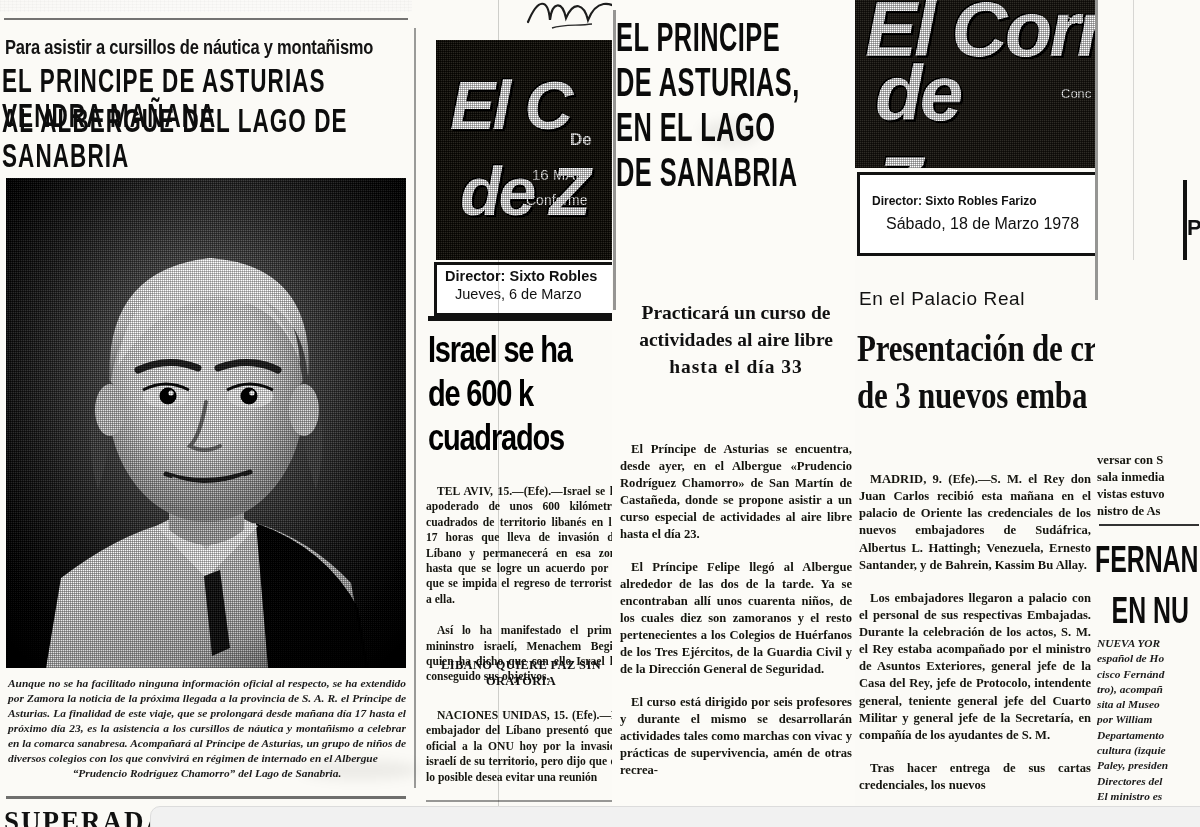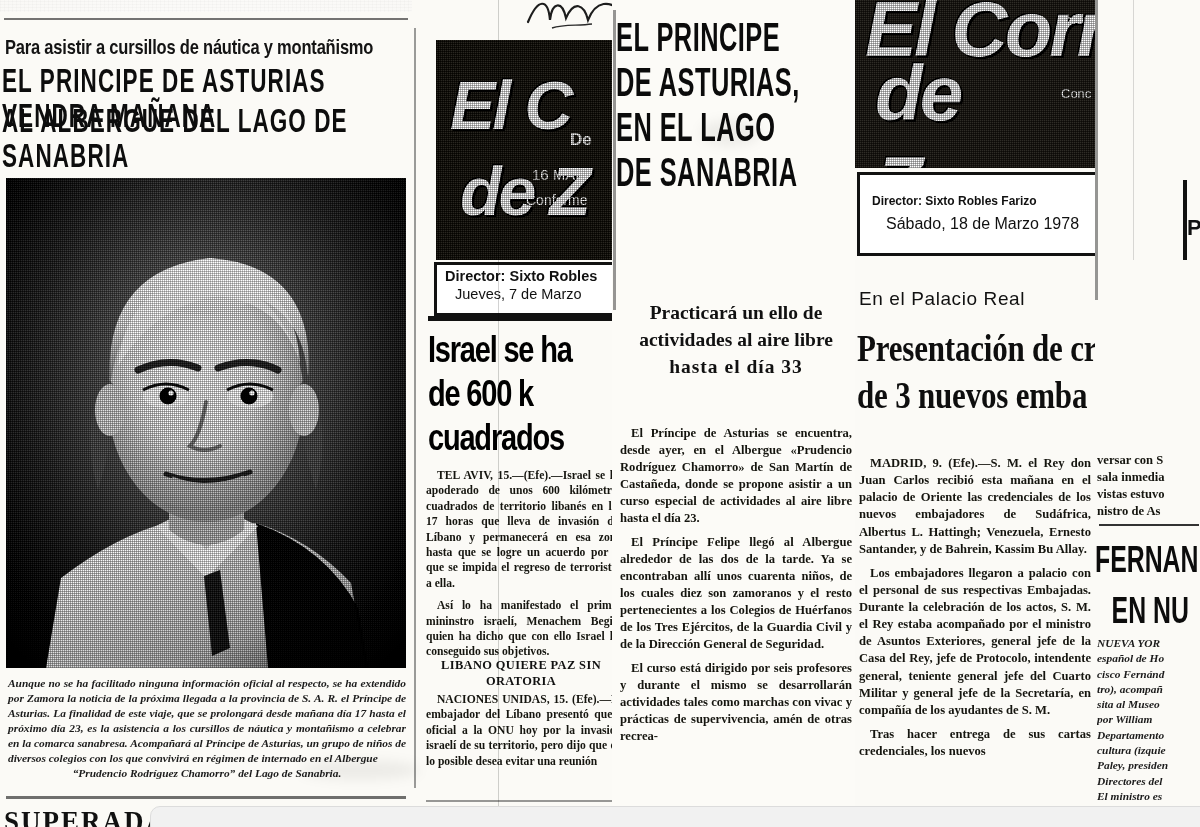--- a/index.html
+++ b/index.html
@@ -105,21 +105,21 @@
     color:#000;letter-spacing:-1.2px;line-height:1.0;
     transform:scaleY(1.25);transform-origin:left top;
   }
   #c2-hlA{position:absolute;left:16px;top:332px;font-size:29px;white-space:nowrap;}
   #c2-hlB{position:absolute;left:16px;top:376px;font-size:29px;white-space:nowrap;}
   #c2-hlC{position:absolute;left:16px;top:420px;font-size:29px;white-space:nowrap;}
   .body{
     font-family:"Liberation Serif",serif;font-size:11.6px;line-height:1.33;
     text-align:justify;color:#15150f;font-weight:600;
   }
-  .body p{margin:0 0 7px 0;text-indent:11px;}
+  .body p{margin:16px 0 7px 0;text-indent:11px;}
   #c2-body{position:absolute;left:14px;top:468px;width:196px;}
   .subhead{
     font-family:"Liberation Serif",serif;font-weight:700;font-size:12.4px;
     text-align:center;letter-spacing:.4px;line-height:1.25;color:#111;
   }
   #c2-sub{position:absolute;left:14px;top:658px;width:190px;}
   #c2-body2{position:absolute;left:14px;top:692px;width:196px;}
   #c2-rule3{position:absolute;left:14px;top:800px;width:190px;height:2px;background:#555;opacity:.6;}
 
   
@@ -307,21 +307,21 @@
     <div class="mast-word" style="left:14px;top:26px;font-size:68px;">El C</div>
     <div class="mast-word" style="left:24px;top:112px;font-size:68px;">de Z</div>
     <div style="position:absolute;left:134px;top:90px;color:#efefef;font-family:'Liberation Sans',sans-serif;font-size:17px;font-weight:700;">De</div>
     <div style="position:absolute;left:96px;top:126px;color:#f2f2f2;font-family:'Liberation Sans',sans-serif;font-size:15px;font-weight:400;">16 MAR</div>
     <div style="position:absolute;left:90px;top:152px;color:#f2f2f2;font-family:'Liberation Sans',sans-serif;font-size:14px;">Conforme</div>
     <div class="ht"></div>
   </div>
 
   <div id="c2-dirbox">
     <div class="dir-line" style="padding:3px 0 0 8px;">Director: Sixto Robles</div>
-    <div class="date-line" style="padding:2px 0 0 18px;">Jueves, 7 de Marzo</div>
+    <div class="date-line" style="padding:2px 0 0 18px;">Jueves, 6 de Marzo</div>
   </div>
 
   <div id="c2-thickrule"></div>
 
   <div id="c2-hlA" class="hl-fat">Israel se ha</div>
   <div id="c2-hlB" class="hl-fat">de  600  k</div>
   <div id="c2-hlC" class="hl-fat">cuadrados</div>
 
   <div id="c2-body" class="body">
     <p>TEL AVIV, 15.—(Efe).—Israel se ha apoderado de unos 600 kilómetros cuadrados de territorio libanés en las 17 horas que lleva de invasión del Líbano y permanecerá en esa zona hasta que se logre un acuerdo por el que se impida el regreso de terroristas a ella.</p>
@@ -340,21 +340,21 @@
   <div id="c3-vrule"></div>
 
   <div id="c3-h">
     <div class="hl-tall">EL PRINCIPE</div>
     <div class="hl-tall">DE ASTURIAS,</div>
     <div class="hl-tall">EN EL LAGO</div>
     <div class="hl-tall">DE SANABRIA</div>
   </div>
 
   <div id="c3-sub">
-    <div>Practicará un ello de</div>
+    <div>Practicará un curso de</div>
     <div>actividades al aire libre</div>
     <div class="l3">hasta el día 33</div>
   </div>
 
   <div id="c3-body">
     <div class="body">
       <p>El Príncipe de Asturias se encuentra, desde ayer, en el Albergue «Prudencio Rodríguez Chamorro» de San Martín de Castañeda, donde se propone asistir a un curso especial de actividades al aire libre hasta el día 23.</p>
       <p>El Príncipe Felipe llegó al Albergue alrededor de las dos de la tarde. Ya se encontraban allí unos cuarenta niños, de los cuales diez son zamoranos y el resto pertenecientes a los Colegios de Huérfanos de los Tres Ejércitos, de la Guardia Civil y de la Dirección General de Seguridad.</p>
       <p>El curso está dirigido por seis profesores y durante el mismo se desarrollarán actividades tales como marchas con vivac y prácticas de supervivencia, amén de otras recrea-</p>
     </div>

